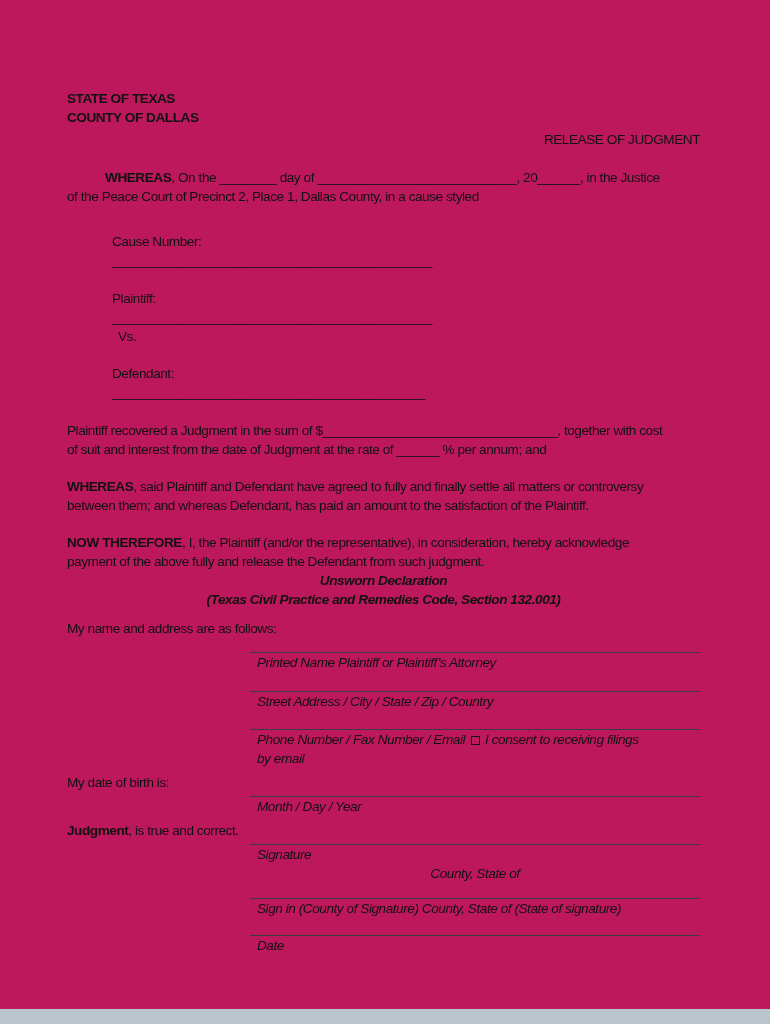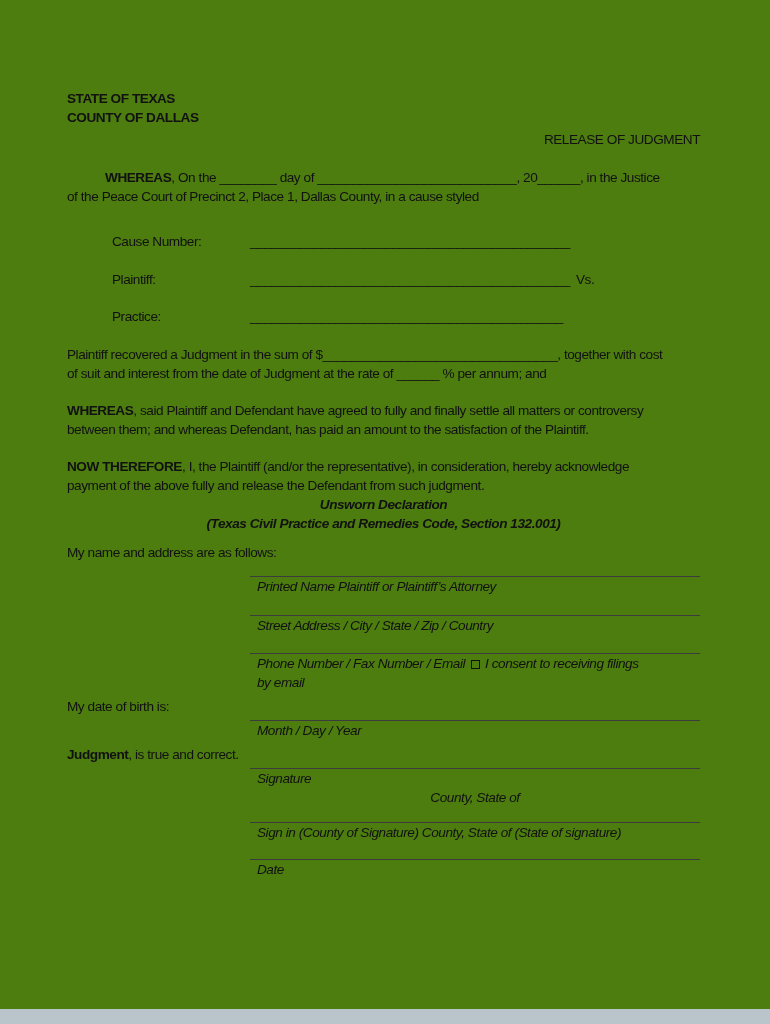--- a/index.html
+++ b/index.html
@@ -1,27 +1,27 @@
 <!DOCTYPE html>
 <html><head>
 <meta charset="utf-8">
 <style>
   * { margin:0; padding:0; box-sizing:border-box; }
   html,body { background:#ffffff; }
   body { width:770px; height:1024px; font-family:"Liberation Sans", sans-serif; }
   .page {
-    position:relative; width:770px; height:1024px; background:#4d7c0f; overflow:hidden;
+    position:relative; width:770px; height:1024px; background:#be185d; overflow:hidden;
     color:#111; font-size:13.6px; line-height:19px; letter-spacing:-0.45px;
   }
   .content { padding:89px 70px 0 67px; }
   .b { font-weight:bold; }
   .line { white-space:nowrap; }
   .title { text-align:right; font-weight:normal; margin-top:3px; }
   .indent-first { padding-left:38px; }
-  .row { display:flex; padding-left:45px; white-space:nowrap; }
+  .row { display:flex; padding-left:45px; white-space:nowrap;flex-direction:column; }
   .row .lbl { width:138px; flex:none; }
   .row .suffix { margin-left:6px; }
   .center-line { text-align:center; font-weight:bold; font-style:italic; }
   .sig-group { margin-left:183px; width:450px; }
   .rule { height:0; border-top:1px solid #3c3c3c; }
   .sig-label { font-style:italic; padding-left:7px; white-space:nowrap; }
   .county-state { margin-left:183px; width:450px; text-align:center; font-style:italic; margin-top:0; }
   .checkbox {
     display:inline-block; width:9px; height:9px; border:1.2px solid #111;
     margin:0 5px 0 6px; vertical-align:baseline; position:relative; top:0.5px;
@@ -49,21 +49,21 @@
       <span>_____________________________________________</span>
     </div>
 
     <div class="row" style="margin-top:19px">
       <span class="lbl">Plaintiff:</span>
       <span>_____________________________________________</span>
       <span class="suffix">Vs.</span>
     </div>
 
     <div class="row" style="margin-top:18px">
-      <span class="lbl">Practice:</span>
+      <span class="lbl">Defendant:</span>
       <span>____________________________________________</span>
     </div>
 
     <div style="margin-top:19px">
       <div class="line">Plaintiff recovered a Judgment in the sum of $_________________________________, together with cost</div>
       <div class="line">of suit and interest from the date of Judgment at the rate of ______ % per annum; and</div>
     </div>
 
     <div style="margin-top:18px">
       <div class="line"><span class="b">WHEREAS</span><span>, said Plaintiff and Defendant have agreed to fully and finally settle all matters or controversy</span></div>

